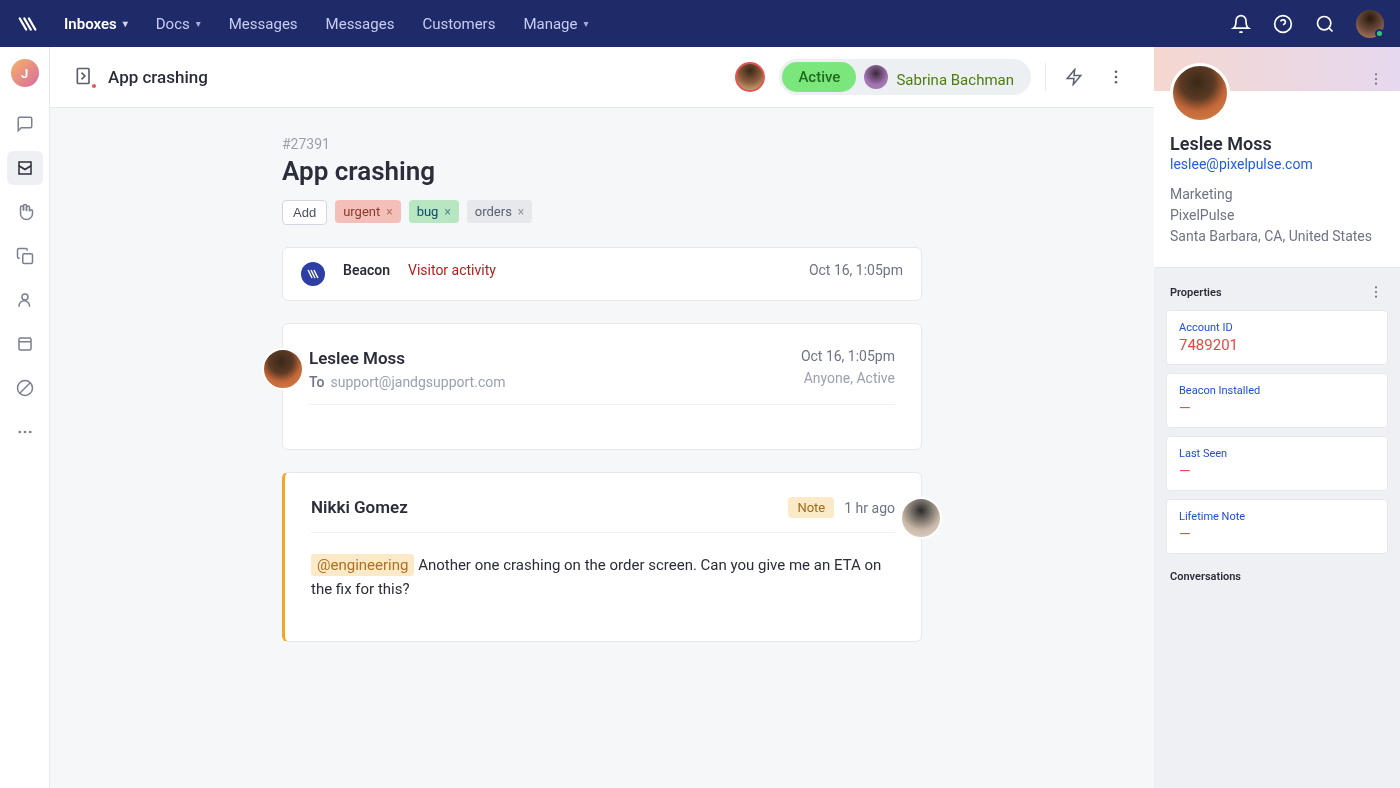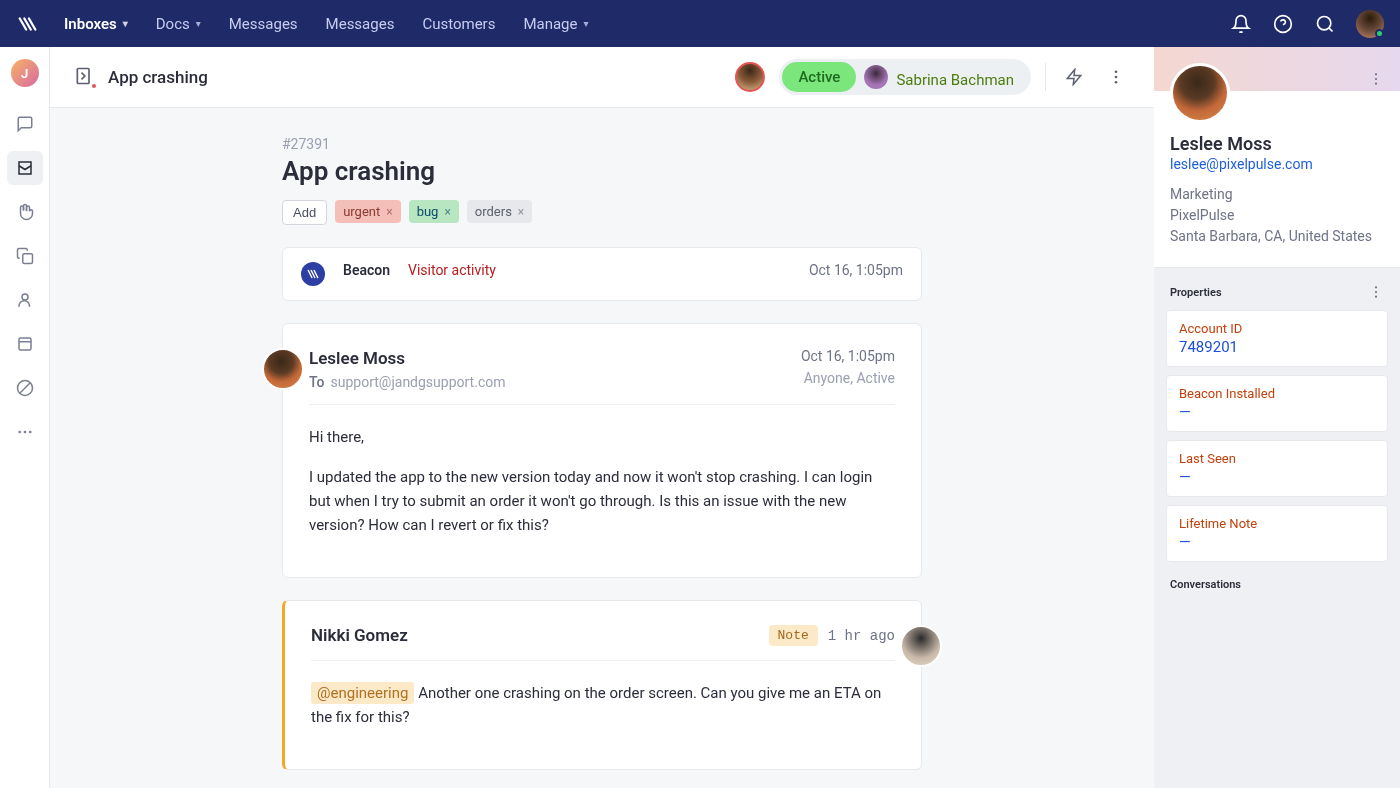--- a/index.html
+++ b/index.html
@@ -87,22 +87,22 @@
   .profile-inner { position:relative;}
   .more-vert { position:absolute; right:0; top:8px; color:#6e7386; cursor:pointer;}
   .p-avatar { width:60px; height:60px; border-radius:50%; background:#c48a6a; border:3px solid #fff; position:relative; z-index:1;}
   .p-name { font-size:18px; font-weight:600; margin-top:10px;}
   .p-email { color:#1f5fdc; font-size:14px; margin-top:2px; cursor:pointer;}
   .p-meta { margin-top:12px; color:#6e7386; font-size:14px; line-height:1.5;}
   
   .section-title { font-size:11px; font-weight:600; color:#2b2d3a; padding:0 16px; display:flex; justify-content:space-between; align-items:center;}
   .props { padding:0 12px; display:flex; flex-direction:column; gap:8px;}
   .prop { background:#fff; border:1px solid #e6e8eb; border-radius:4px; padding:10px 12px;}
-  .prop-label { font-size:13px; color:#c2410c;}
-  .prop-val { font-size:15px; color:#1d4ed8; margin-top:2px;}
+  .prop-label { font-size:11px; color:#1d4ed8;}
+  .prop-val { font-size:15px; color:#ef4444; margin-top:2px;}
   
   .conv-list { padding:0 12px;}
   .conv-item { display:flex; align-items:center; gap:10px; background:transparent; padding:8px 4px; color:#6e7386; font-size:14px; cursor:pointer;}
   .conv-icon-wrap { width:28px; height:28px; background:#fff; border:1px solid #e6e8eb; border-radius:4px; display:flex; align-items:center; justify-content:center; color:#6e7386;}
   
   svg { display:block; }
   
   .avatar-img { border-radius:50%; background-size:cover; background-position:center; }
   .bg-leslee { background: radial-gradient(circle at 45% 30%, #3a2818 0%, #5a3a24 35%, #c4683a 60%, #d88a4a 100%);}
   .bg-sabrina { background: radial-gradient(circle at 50% 35%, #3a2a3a 0%, #a575b5 60%);}
@@ -287,33 +287,29 @@
           <div class="msg-head">
             <div>
               <div class="sender">Leslee Moss</div>
               <div class="to-line"><b>To</b><span>support@jandgsupport.com</span></div>
             </div>
             <div class="msg-meta">
               <div>Oct 16, 1:05pm</div>
               <div class="sub">Anyone, Active</div>
             </div>
           </div>
-          <div class="msg-body">
-            <p>Hi there,</p>
-            <p>I updated the app to the new version today and now it won't stop crashing. I can login but when I try to submit an order it won't go through. Is this an issue with the new version? How can I revert or fix this?</p>
-          </div>
         </div>
 
         <div class="card note msg">
           <div class="msg-avatar right avatar-img bg-nikki"></div>
           <div class="msg-head">
             <div>
               <div class="sender">Nikki Gomez</div>
             </div>
-            <div class="msg-meta" style="display:flex;align-items:center;font-family:Liberation Mono, monospace;">
+            <div class="msg-meta" style="display:flex;align-items:center;">
               <span class="note-pill">Note</span>
               <span>1 hr ago</span>
             </div>
           </div>
           <div class="msg-body">
             <p><span class="mention">@engineering</span><span> Another one crashing on the order screen. Can you give me an ETA on the fix for this?</span></p>
           </div>
         </div>
 
       </div>

